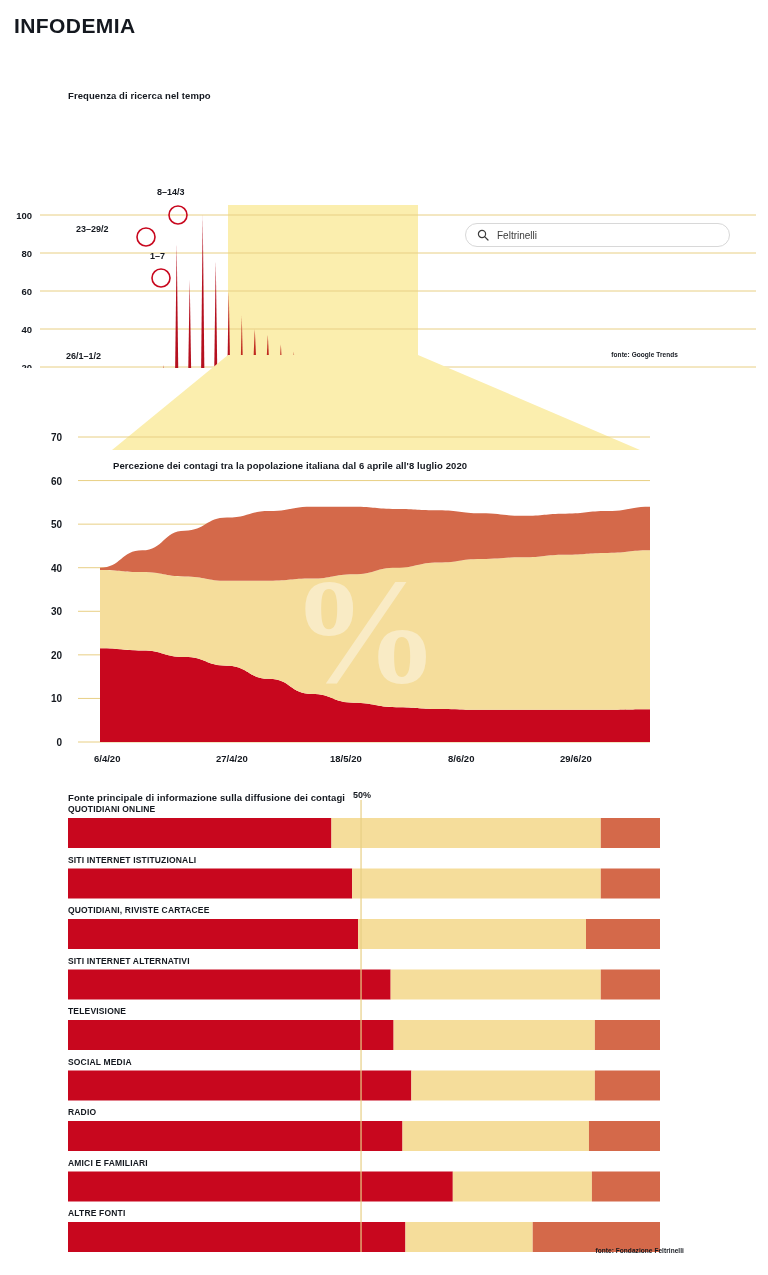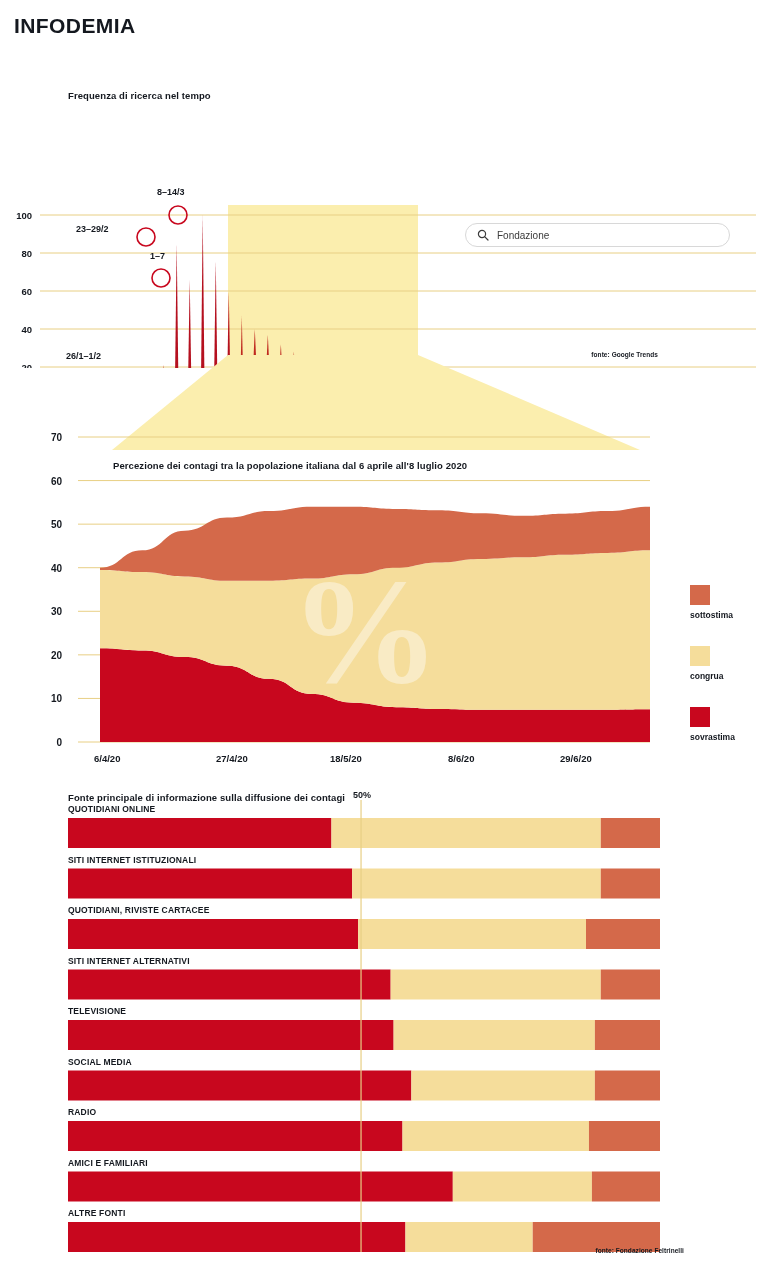--- a/index.html
+++ b/index.html
@@ -5,21 +5,21 @@
   html,body{margin:0;padding:0;background:#ffffff;}
   body{width:768px;height:1275px;position:relative;font-family:"Liberation Sans",sans-serif;color:#1a1a1a;overflow:hidden;}
 
   .page-title{position:absolute;left:14px;top:14px;font-size:21px;font-weight:700;letter-spacing:.02em;color:#14181f;}
 
   
   .chart-title{font-size:9.5px;font-weight:700;color:#14181f;letter-spacing:.01em;}
   .src{font-size:6.5px;font-weight:700;color:#14181f;letter-spacing:.01em;}
 
   
-  #panel1{position:absolute;left:0;top:78px;width:672px;height:290px;}
+  #panel1{position:absolute;left:0;top:78px;width:672px;height:290px;padding-left:20px;}
   #p1-title{position:absolute;left:68px;top:12px;}
   #p1-svg{position:absolute;left:0;top:0;}
   .searchbox{position:absolute;left:465px;top:145px;width:265px;height:24px;border:1px solid #d8d8d8;border-radius:12px;background:#fff;box-sizing:border-box;display:flex;align-items:center;padding-left:11px;gap:8px;}
   .searchbox .q{font-size:10px;color:#3b3b3b;font-weight:400;}
   .p1-src{position:absolute;right:14px;top:273px;}
 
   
   #funnel{position:absolute;left:0;top:355px;width:768px;height:95px;}
 
   
@@ -139,21 +139,21 @@
         <circle cx="178" cy="137" r="9" fill="none" stroke="#c8071e" stroke-width="1.6"></circle>
         <text x="157" y="117" font-size="9" font-weight="700" fill="#14181f" font-family="Liberation Sans, sans-serif">8–14/3</text>
       </g>
   </svg>
 
   <div class="searchbox">
     <svg width="12" height="12" viewBox="0 0 12 12">
       <circle cx="5" cy="5" r="3.6" fill="none" stroke="#3b3b3b" stroke-width="1.2"></circle>
       <line x1="7.6" y1="7.6" x2="11" y2="11" stroke="#3b3b3b" stroke-width="1.2" stroke-linecap="round"></line>
     </svg>
-    <span class="q">Fondazione</span>
+    <span class="q">Feltrinelli</span>
   </div>
 
   <div class="src p1-src">fonte: Google Trends</div>
 </div>
 
 <svg id="funnel" width="768" height="95">
   <path d="M 228 0 L 418 0 L 640 95 L 112 95 Z" fill="#fbeeae"></path>
 </svg>
 
 <div id="panel2">
@@ -188,34 +188,20 @@
     <text id="p2-wm" x="365" y="262" text-anchor="middle" font-size="150" font-weight="700" fill="#ffffff" fill-opacity="0.42" font-family="Liberation Serif, serif">%</text>
     <g id="p2-xticks">
         <text x="94" y="342" font-size="9.5" font-weight="700" fill="#14181f" font-family="Liberation Sans, sans-serif">6/4/20</text>
         <text x="216" y="342" font-size="9.5" font-weight="700" fill="#14181f" font-family="Liberation Sans, sans-serif">27/4/20</text>
         <text x="330" y="342" font-size="9.5" font-weight="700" fill="#14181f" font-family="Liberation Sans, sans-serif">18/5/20</text>
         <text x="448" y="342" font-size="9.5" font-weight="700" fill="#14181f" font-family="Liberation Sans, sans-serif">8/6/20</text>
         <text x="560" y="342" font-size="9.5" font-weight="700" fill="#14181f" font-family="Liberation Sans, sans-serif">29/6/20</text>
       </g>
   </svg>
 
-  <div class="legend">
-    <div class="lg-item">
-      <span class="lg-sw" style="background:#d4694a"></span>
-      <span class="lg-tx">sottostima</span>
-    </div>
-    <div class="lg-item">
-      <span class="lg-sw" style="background:#f5dd9b"></span>
-      <span class="lg-tx">congrua</span>
-    </div>
-    <div class="lg-item">
-      <span class="lg-sw" style="background:#c8071e"></span>
-      <span class="lg-tx">sovrastima</span>
-    </div>
-  </div>
 </div>
 
 <div id="panel3">
   <div id="p3-title" class="chart-title">Fonte principale di informazione sulla diffusione dei contagi</div>
   <svg id="p3-svg" width="768" height="493">
     <g id="p3-bars">
         <rect x="68" y="36" width="263.44" height="30" fill="#c8071e"></rect>
         <rect x="331.44" y="36" width="269.36" height="30" fill="#f5dd9b"></rect>
         <rect x="600.8" y="36" width="59.2" height="30" fill="#d4694a"></rect>
         <rect x="68" y="86.5" width="284.16" height="30" fill="#c8071e"></rect>

